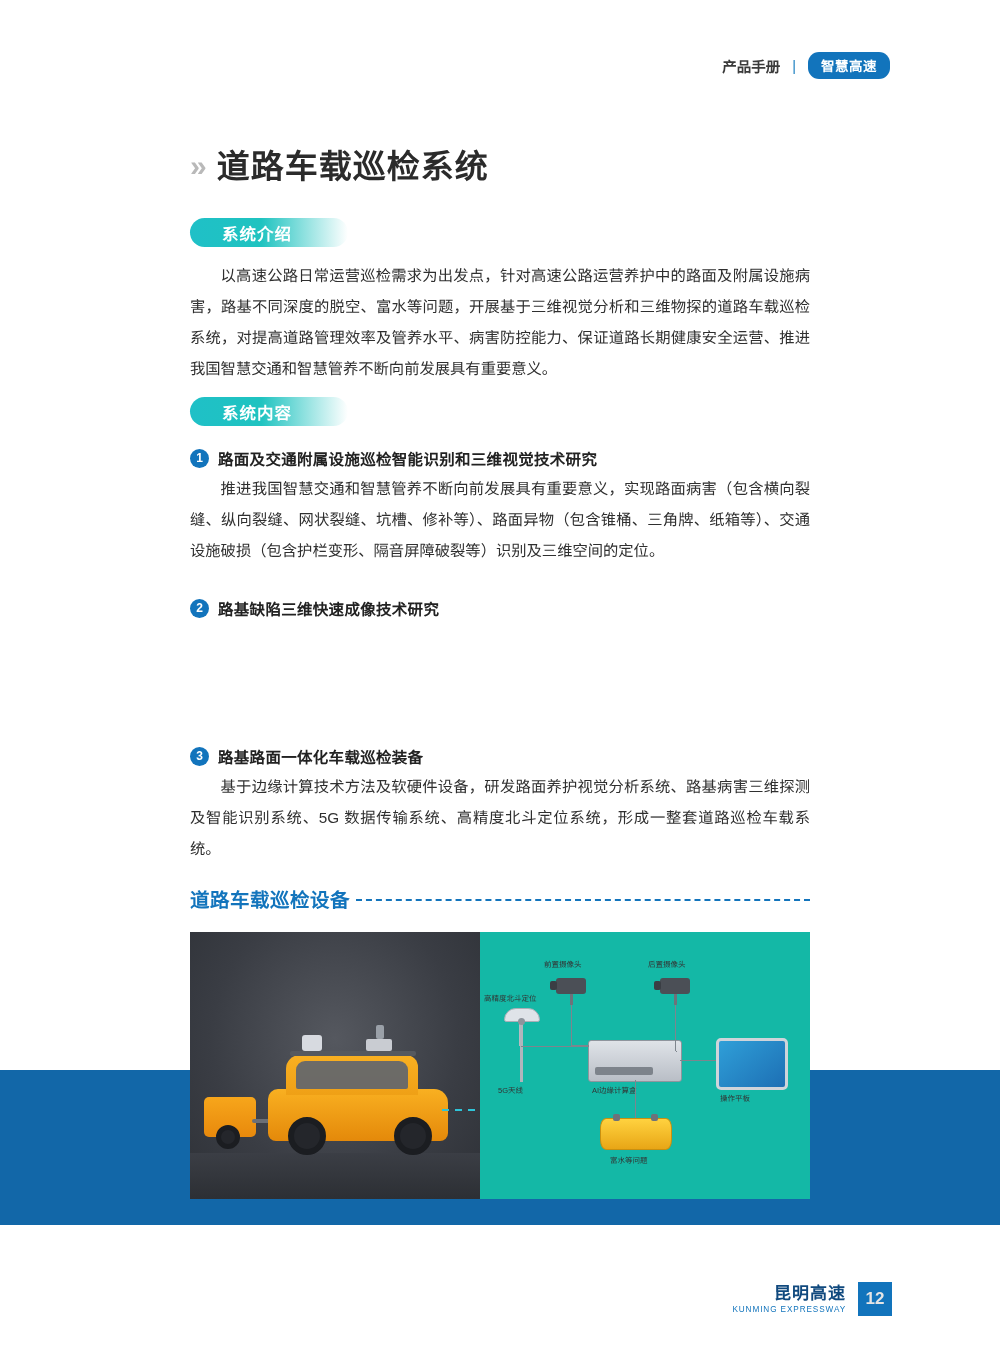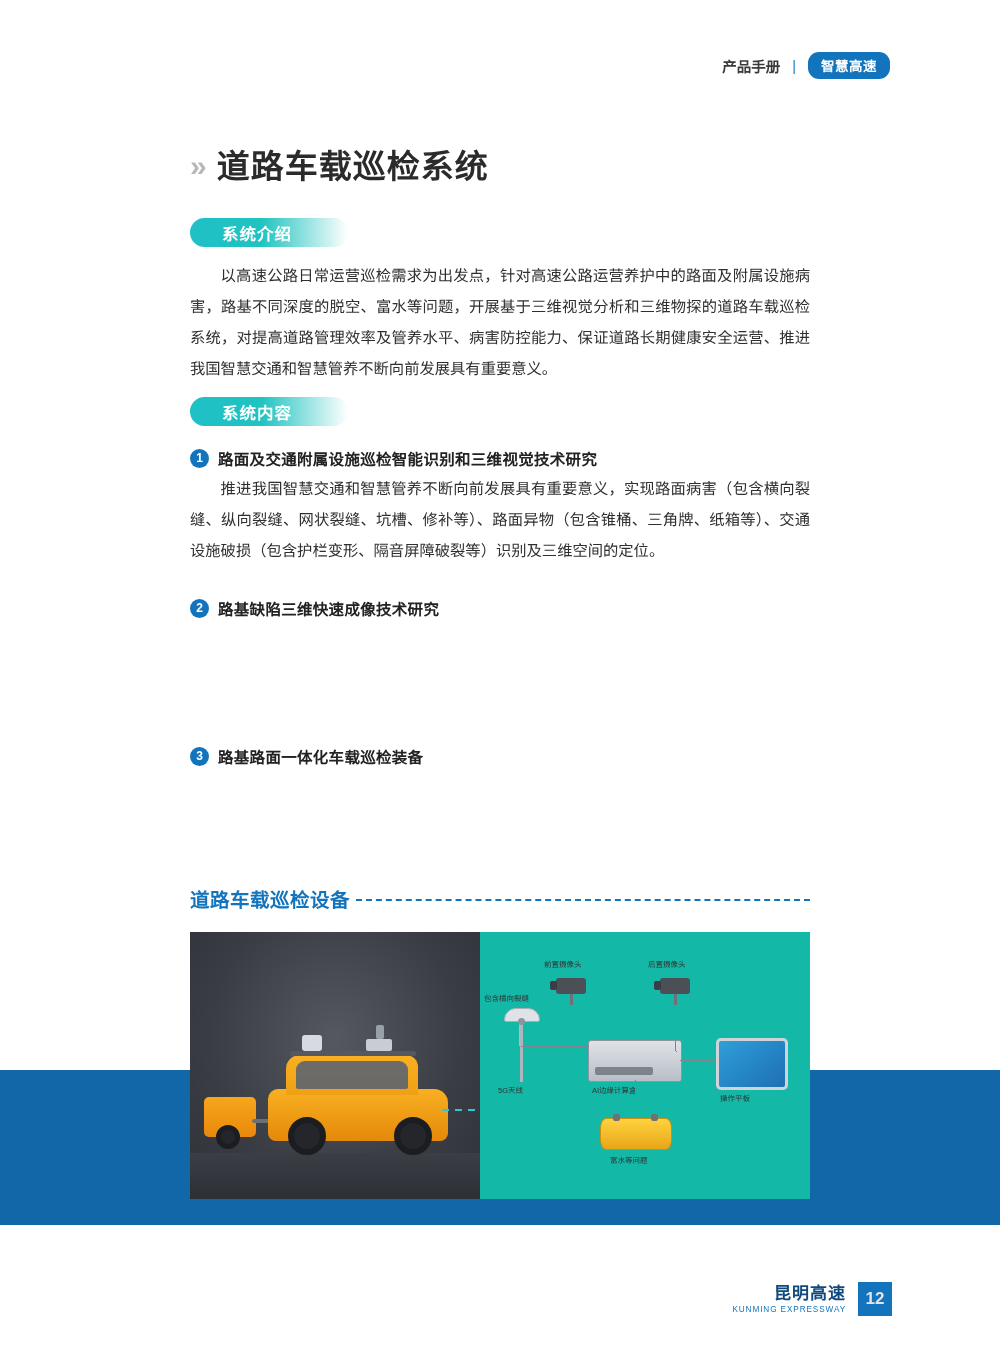--- a/index.html
+++ b/index.html
@@ -376,20 +376,21 @@
     <span class="num">2</span>
     <span class="item-title">路基缺陷三维快速成像技术研究</span>
   </div>
 </div>
 
 <div class="item item-3">
   <div class="item-head">
     <span class="num">3</span>
     <span class="item-title">路基路面一体化车载巡检装备</span>
   </div>
+  <div class="item-body">基于边缘计算技术方法及软硬件设备，研发路面养护视觉分析系统、路基病害三维探测及智能识别系统、5G 数据传输系统、高精度北斗定位系统，形成一整套道路巡检车载系统。</div>
 </div>
 
 <div class="equip-head">
   <span class="equip-title">道路车载巡检设备</span>
   <span class="dash-line"></span>
 </div>
 
 <div class="figure">
 
   <div class="fig-left">
@@ -414,21 +415,21 @@
     <div class="cam" style="left:76px; top:46px;"></div>
     <div class="cam-stand" style="left:90px; top:62px;"></div>
     <div class="dg" style="left:64px; top:26px;">前置摄像头</div>
 
     <div class="cam" style="left:180px; top:46px;"></div>
     <div class="cam-stand" style="left:194px; top:62px;"></div>
     <div class="dg" style="left:168px; top:26px;">后置摄像头</div>
 
     <div class="gnss" style="left:24px; top:76px;"></div>
     <div class="gnss-pole" style="left:39px; top:88px;"></div>
-    <div class="dg" style="left:4px; top:60px;">包含横向裂缝</div>
+    <div class="dg" style="left:4px; top:60px;">高精度北斗定位</div>
 
     <div class="antenna" style="left:40px; top:92px;"></div>
     <div class="dg" style="left:18px; top:152px;">5G天线</div>
 
     <div class="box-ai" style="left:108px; top:108px;">
       <div class="slot"></div>
     </div>
     <div class="dg" style="left:112px; top:152px;">AI边缘计算盒</div>
 
     <div class="tablet" style="left:236px; top:106px;"></div>

